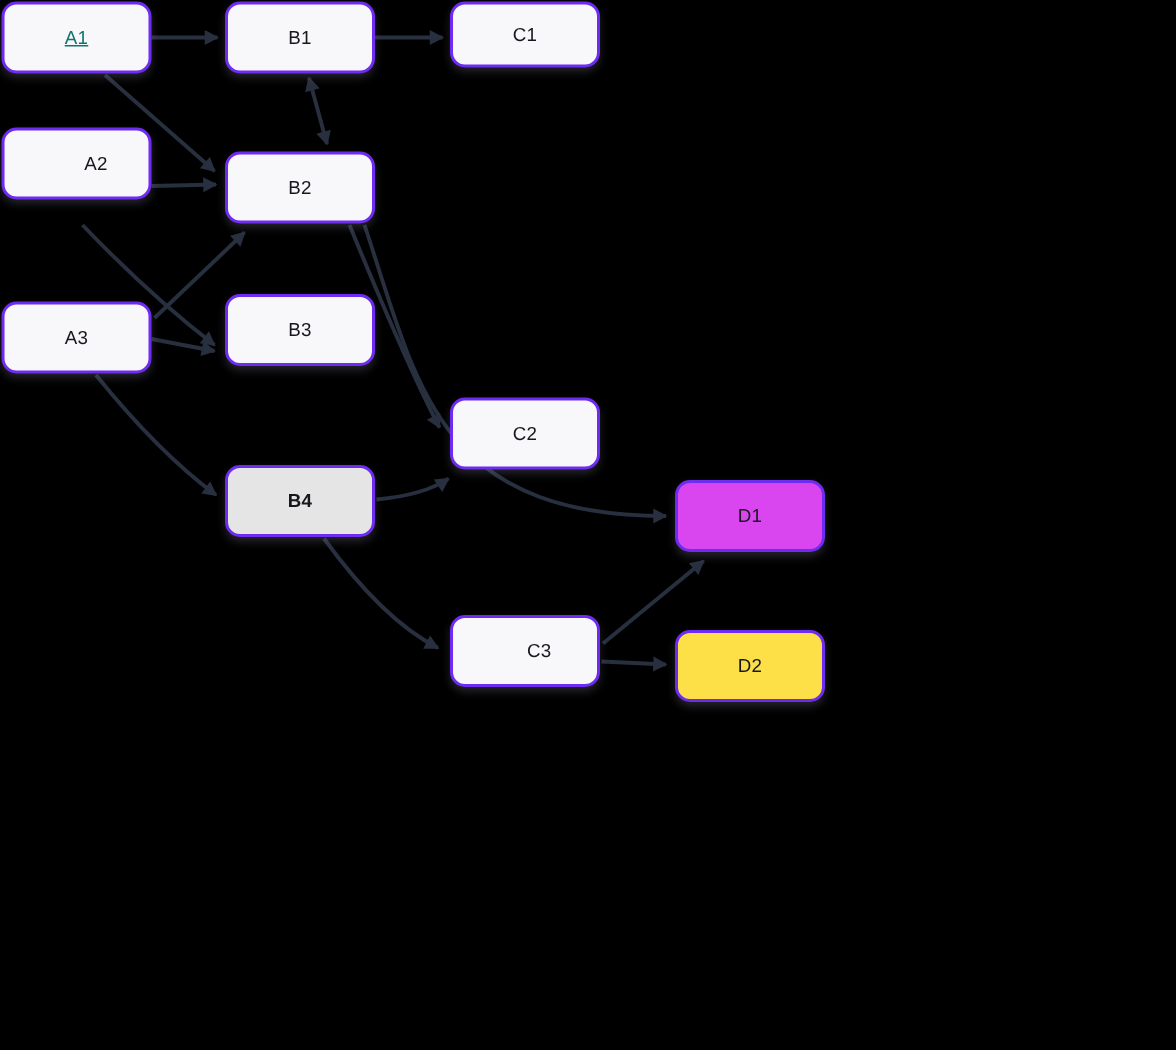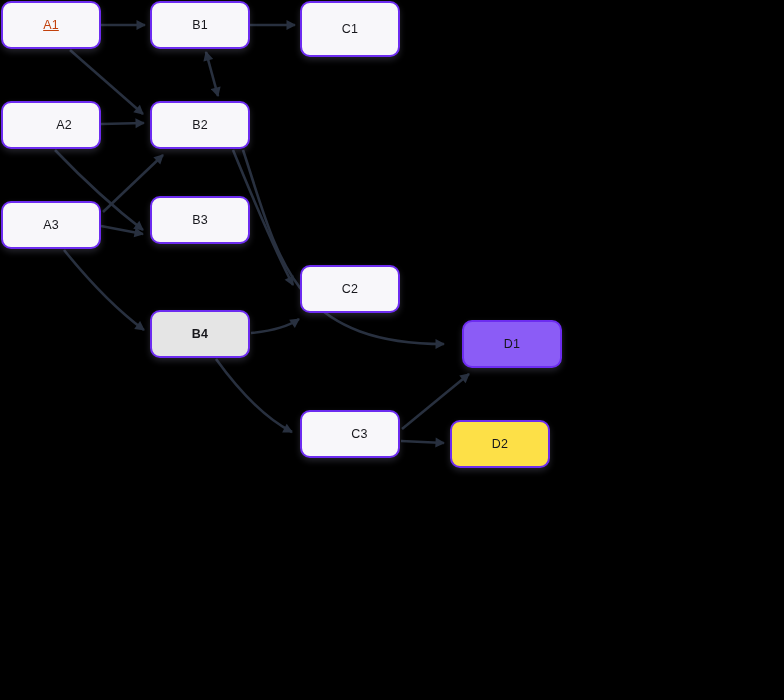--- a/index.html
+++ b/index.html
@@ -69,47 +69,47 @@
         <path d="M233,150 Q272,245 293,285" class="edge" stroke="#28303f" stroke-width="2.6" marker-end="url(#ah)"></path>
         <path d="M243,150 C278,255 290,344 444,344" class="edge" stroke="#28303f" stroke-width="2.6" marker-end="url(#ah)"></path>
         <path d="M251,333 Q283,330 299,319" class="edge" stroke="#28303f" stroke-width="2.6" marker-end="url(#ah)"></path>
         <path d="M216,359 Q255,413 292,432" class="edge" stroke="#28303f" stroke-width="2.6" marker-end="url(#ah)"></path>
         <path d="M402,429 L469,374" class="edge" stroke="#28303f" stroke-width="2.6" marker-end="url(#ah)"></path>
         <path d="M401,441 L444,443" class="edge" stroke="#28303f" stroke-width="2.6" marker-end="url(#ah)"></path>
       </g>
   </svg>
   <div id="nodes-layer">
       <div class="node" style="left: 1px; top: 1px; width: 100px; height: 48px; background: rgb(248, 247, 250); border-color: rgb(109, 44, 240); border-width: 2px; border-radius: 10px;">
-        <span class="node-label" style="color: #c2410c; text-decoration: underline;">A1</span>
+        <span class="node-label" style="color: #0f766e; text-decoration: underline;">A1</span>
       </div>
       <div class="node" style="left: 150px; top: 1px; width: 100px; height: 48px; background: rgb(248, 247, 250); border-color: rgb(109, 44, 240); border-width: 2px; border-radius: 10px; align-items: center;">
         <span class="node-label" style="color: rgb(23, 23, 28);">B1</span>
       </div>
-      <div class="node" style="left: 300px; top: 1px; width: 100px; height: 56px; background: rgb(248, 247, 250); border-color: rgb(109, 44, 240); border-width: 2px; border-radius: 10px;">
+      <div class="node" style="left: 300px; top: 1px; width: 100px; height: 44px; background: rgb(248, 247, 250); border-color: rgb(109, 44, 240); border-width: 2px; border-radius: 10px;">
         <span class="node-label" style="color: rgb(23, 23, 28);">C1</span>
       </div>
-      <div class="node" style="left: 1px; top: 101px; width: 100px; height: 48px; background: rgb(248, 247, 250); border-color: rgb(109, 44, 240); border-width: 2px; border-radius: 10px; padding-left: 26px;">
+      <div class="node" style="left: 1px; top: 85px; width: 100px; height: 48px; background: rgb(248, 247, 250); border-color: rgb(109, 44, 240); border-width: 2px; border-radius: 10px; padding-left: 26px;">
         <span class="node-label" style="color: rgb(23, 23, 28);">A2</span>
       </div>
       <div class="node" style="left: 150px; top: 101px; width: 100px; height: 48px; background: rgb(248, 247, 250); border-color: rgb(109, 44, 240); border-width: 2px; border-radius: 10px;">
         <span class="node-label" style="color: rgb(23, 23, 28);">B2</span>
       </div>
       <div class="node" style="left: 1px; top: 201px; width: 100px; height: 48px; background: rgb(248, 247, 250); border-color: rgb(109, 44, 240); border-width: 2px; border-radius: 10px;">
         <span class="node-label" style="color: rgb(23, 23, 28); text-align: center;">A3</span>
       </div>
       <div class="node" style="left: 150px; top: 196px; width: 100px; height: 48px; background: rgb(248, 247, 250); border-color: rgb(109, 44, 240); border-width: 2px; border-radius: 10px;">
         <span class="node-label" style="color: rgb(23, 23, 28);">B3</span>
       </div>
       <div class="node" style="left: 300px; top: 265px; width: 100px; height: 48px; background: rgb(248, 247, 250); border-color: rgb(109, 44, 240); border-width: 2px; border-radius: 10px;">
         <span class="node-label" style="color: rgb(23, 23, 28); text-align: right;">C2</span>
       </div>
       <div class="node" style="left: 150px; top: 310px; width: 100px; height: 48px; background: #e5e5e5; border-color: rgb(109, 44, 240); border-width: 2px; border-radius: 10px; font-weight: bold;">
         <span class="node-label" style="color: rgb(23, 23, 28);">B4</span>
       </div>
-      <div class="node" style="left: 450px; top: 320px; width: 100px; height: 48px; background: #8b5cf6; border-color: rgb(109, 44, 240); border-width: 2px; border-radius: 10px; margin-left: 12px;">
+      <div class="node" style="left: 450px; top: 320px; width: 100px; height: 48px; background: #d946ef; border-color: rgb(109, 44, 240); border-width: 2px; border-radius: 10px;">
         <span class="node-label" style="color: rgb(23, 23, 28);">D1</span>
       </div>
       <div class="node" style="left: 300px; top: 410px; width: 100px; height: 48px; background: rgb(248, 247, 250); border-color: rgb(109, 44, 240); border-width: 2px; border-radius: 10px;">
         <span class="node-label" style="color: rgb(23, 23, 28); margin-left: 19px;">C3</span>
       </div>
       <div class="node" style="left: 450px; top: 420px; width: 100px; height: 48px; background: #fde047; border-color: rgb(109, 44, 240); border-width: 2px; border-radius: 10px;">
         <span class="node-label" style="color: rgb(23, 23, 28);">D2</span>
       </div>
     </div>
 </div>

